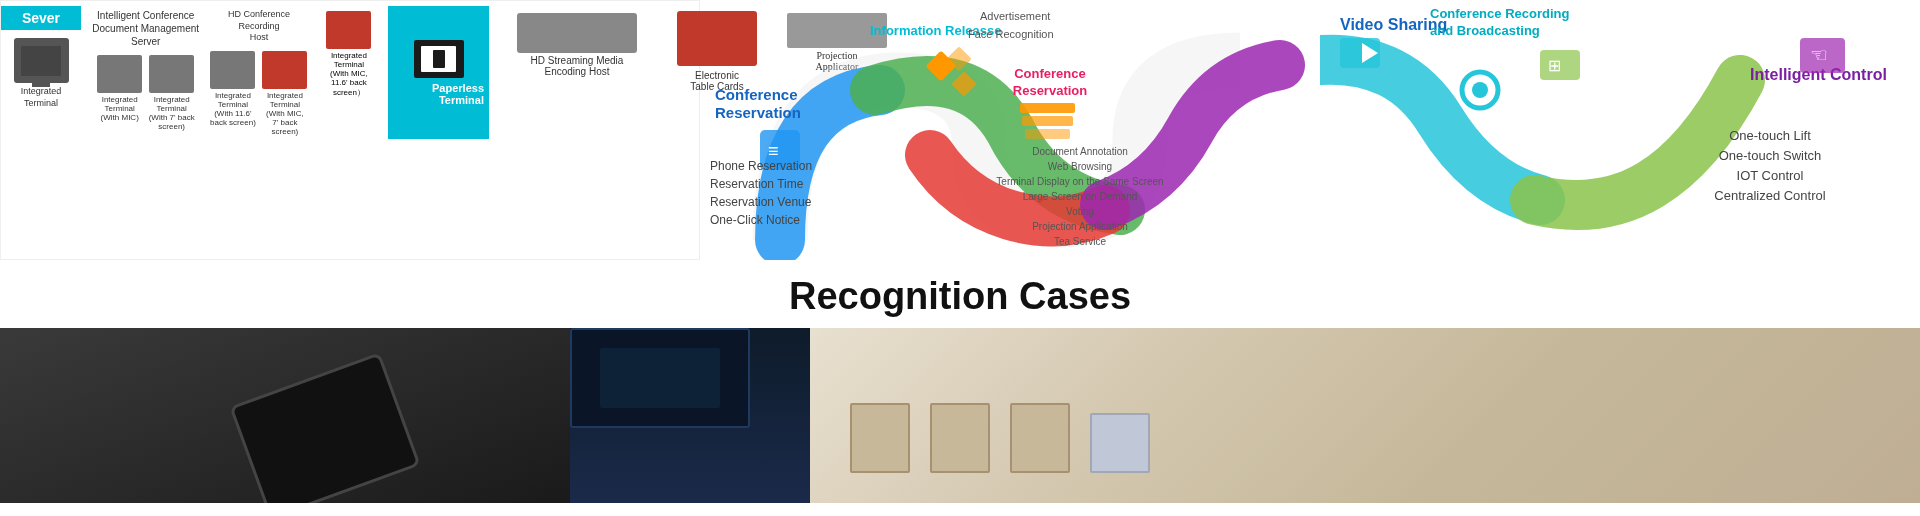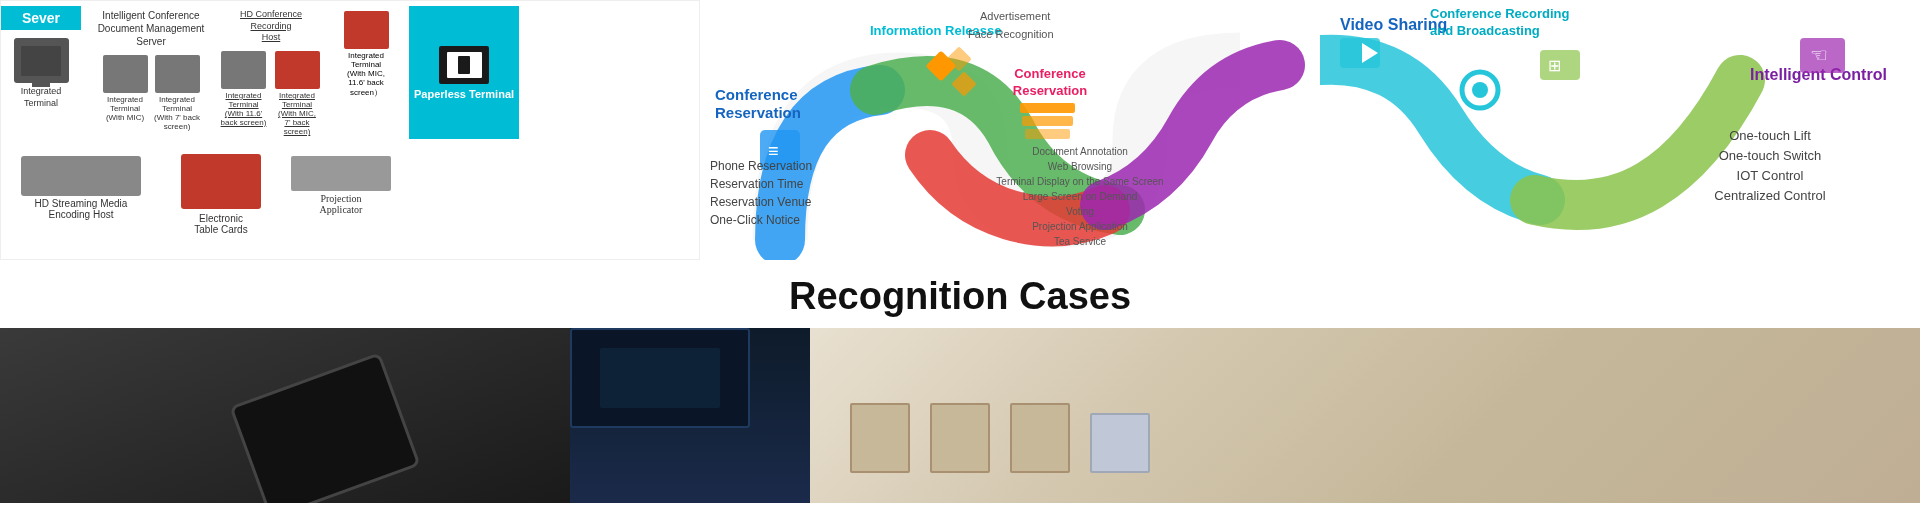--- a/index.html
+++ b/index.html
@@ -22,21 +22,21 @@
 
     .left-block {
       width: 700px;
       min-height: 260px;
       background: #fff;
       border: 1px solid #eee;
     }
 
     .left-block-inner {
       display: flex;
-      flex-direction: column;
+      gap: 8px;
     }
 
     .sever-col {
       display: flex;
       flex-direction: column;
       align-items: center;
     }
 
     .sever-badge {
       background: #00bcd4;
@@ -252,21 +252,21 @@
                 <div class="mono-icon-sm"></div>
                 <div style="font-size:8px;">Integrated<br>Terminal<br>(With MIC)</div>
               </div>
               <div style="display:flex;flex-direction:column;align-items:center;">
                 <div class="mono-icon-sm"></div>
                 <div style="font-size:8px;">Integrated<br>Terminal<br>(With 7' back<br>screen)</div>
               </div>
             </div>
           </div>
 
-          <div style="display:flex;flex-direction:column;width:110px;font-size:9px;text-align:center;color:#333;padding:3px;text-decoration:underline;">
+          <div style="display:flex;flex-direction:column;width:110px;font-size:9px;text-align:center;color:#333;padding:3px;">
             <div style="font-size:9px;color:#333;line-height:1.3;">HD Conference Recording<br>Host</div>
             <div style="display:flex;gap:3px;margin-top:5px;">
               <div style="display:flex;flex-direction:column;align-items:center;">
                 <div class="mono-icon-sm"></div>
                 <div style="font-size:8px;">Integrated<br>Terminal<br>(With 11.6'<br>back screen)</div>
               </div>
               <div style="display:flex;flex-direction:column;align-items:center;">
                 <div class="mono-icon-sm red-screen"></div>
                 <div style="font-size:8px;">Integrated<br>Terminal<br>(With MIC,<br>7' back screen)</div>
               </div>

